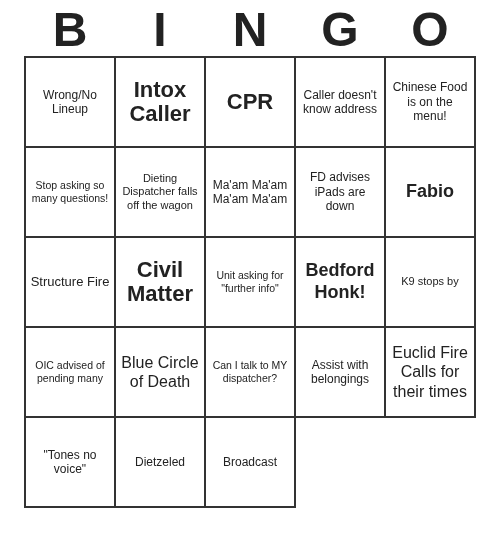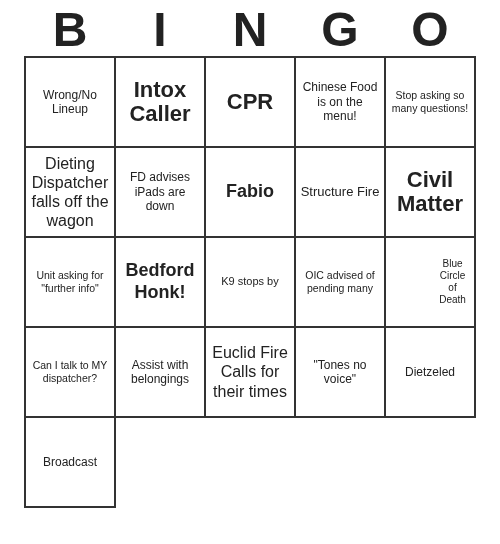--- a/index.html
+++ b/index.html
@@ -79,27 +79,33 @@
 <div class="bingo-cell">
       <span style="font-size: 12px;">Wrong/No Lineup</span>
     </div>
     <div class="bingo-cell">
       <span style="font-size: 22px; font-weight: bold; line-height: 1.1;">Intox Caller</span>
     </div>
     <div class="bingo-cell">
       <span style="font-size: 22px; font-weight: bold; line-height: 1.1;">CPR</span>
     </div>
     <div class="bingo-cell">
+      <span style="font-size: 12px;">Caller doesn't know address</span>
+    </div>
+    <div class="bingo-cell">
       <span style="font-size: 12px;">Chinese Food is on the menu!</span>
     </div>
     <div class="bingo-cell">
       <span style="font-size: 10.5px;">Stop asking so many questions!</span>
     </div>
     <div class="bingo-cell">
-      <span style="font-size: 16px;">Dieting Dispatcher falls off the wagon</span>
+      <span style="font-size: 11px;">Dieting Dispatcher falls off the wagon</span>
+    </div>
+    <div class="bingo-cell">
+      <span style="font-size: 12px;">Ma'am Ma'am Ma'am Ma'am</span>
     </div>
     <div class="bingo-cell">
       <span style="font-size: 12px;">FD advises iPads are down</span>
     </div>
     <div class="bingo-cell">
       <span style="font-size: 18px; font-weight: bold;">Fabio</span>
     </div>
     <div class="bingo-cell">
       <span style="font-size: 13px;">Structure Fire</span>
     </div>
@@ -112,21 +118,21 @@
     <div class="bingo-cell">
       <span style="font-size: 18px; font-weight: bold;">Bedford Honk!</span>
     </div>
     <div class="bingo-cell">
       <span style="font-size: 11px;">K9 stops by</span>
     </div>
     <div class="bingo-cell">
       <span style="font-size: 10.5px;">OIC advised of pending many</span>
     </div>
     <div class="bingo-cell">
-      <span style="font-size: 10px; margin-left: 45px;">Blue Circle of Death</span>
+      <span style="font-size: 16px;">Blue Circle of Death</span>
     </div>
     <div class="bingo-cell">
       <span style="font-size: 10.5px;">Can I talk to MY dispatcher?</span>
     </div>
     <div class="bingo-cell">
       <span style="font-size: 12px;">Assist with belongings</span>
     </div>
     <div class="bingo-cell">
       <span style="font-size: 16px;">Euclid Fire Calls for their times</span>
     </div>

